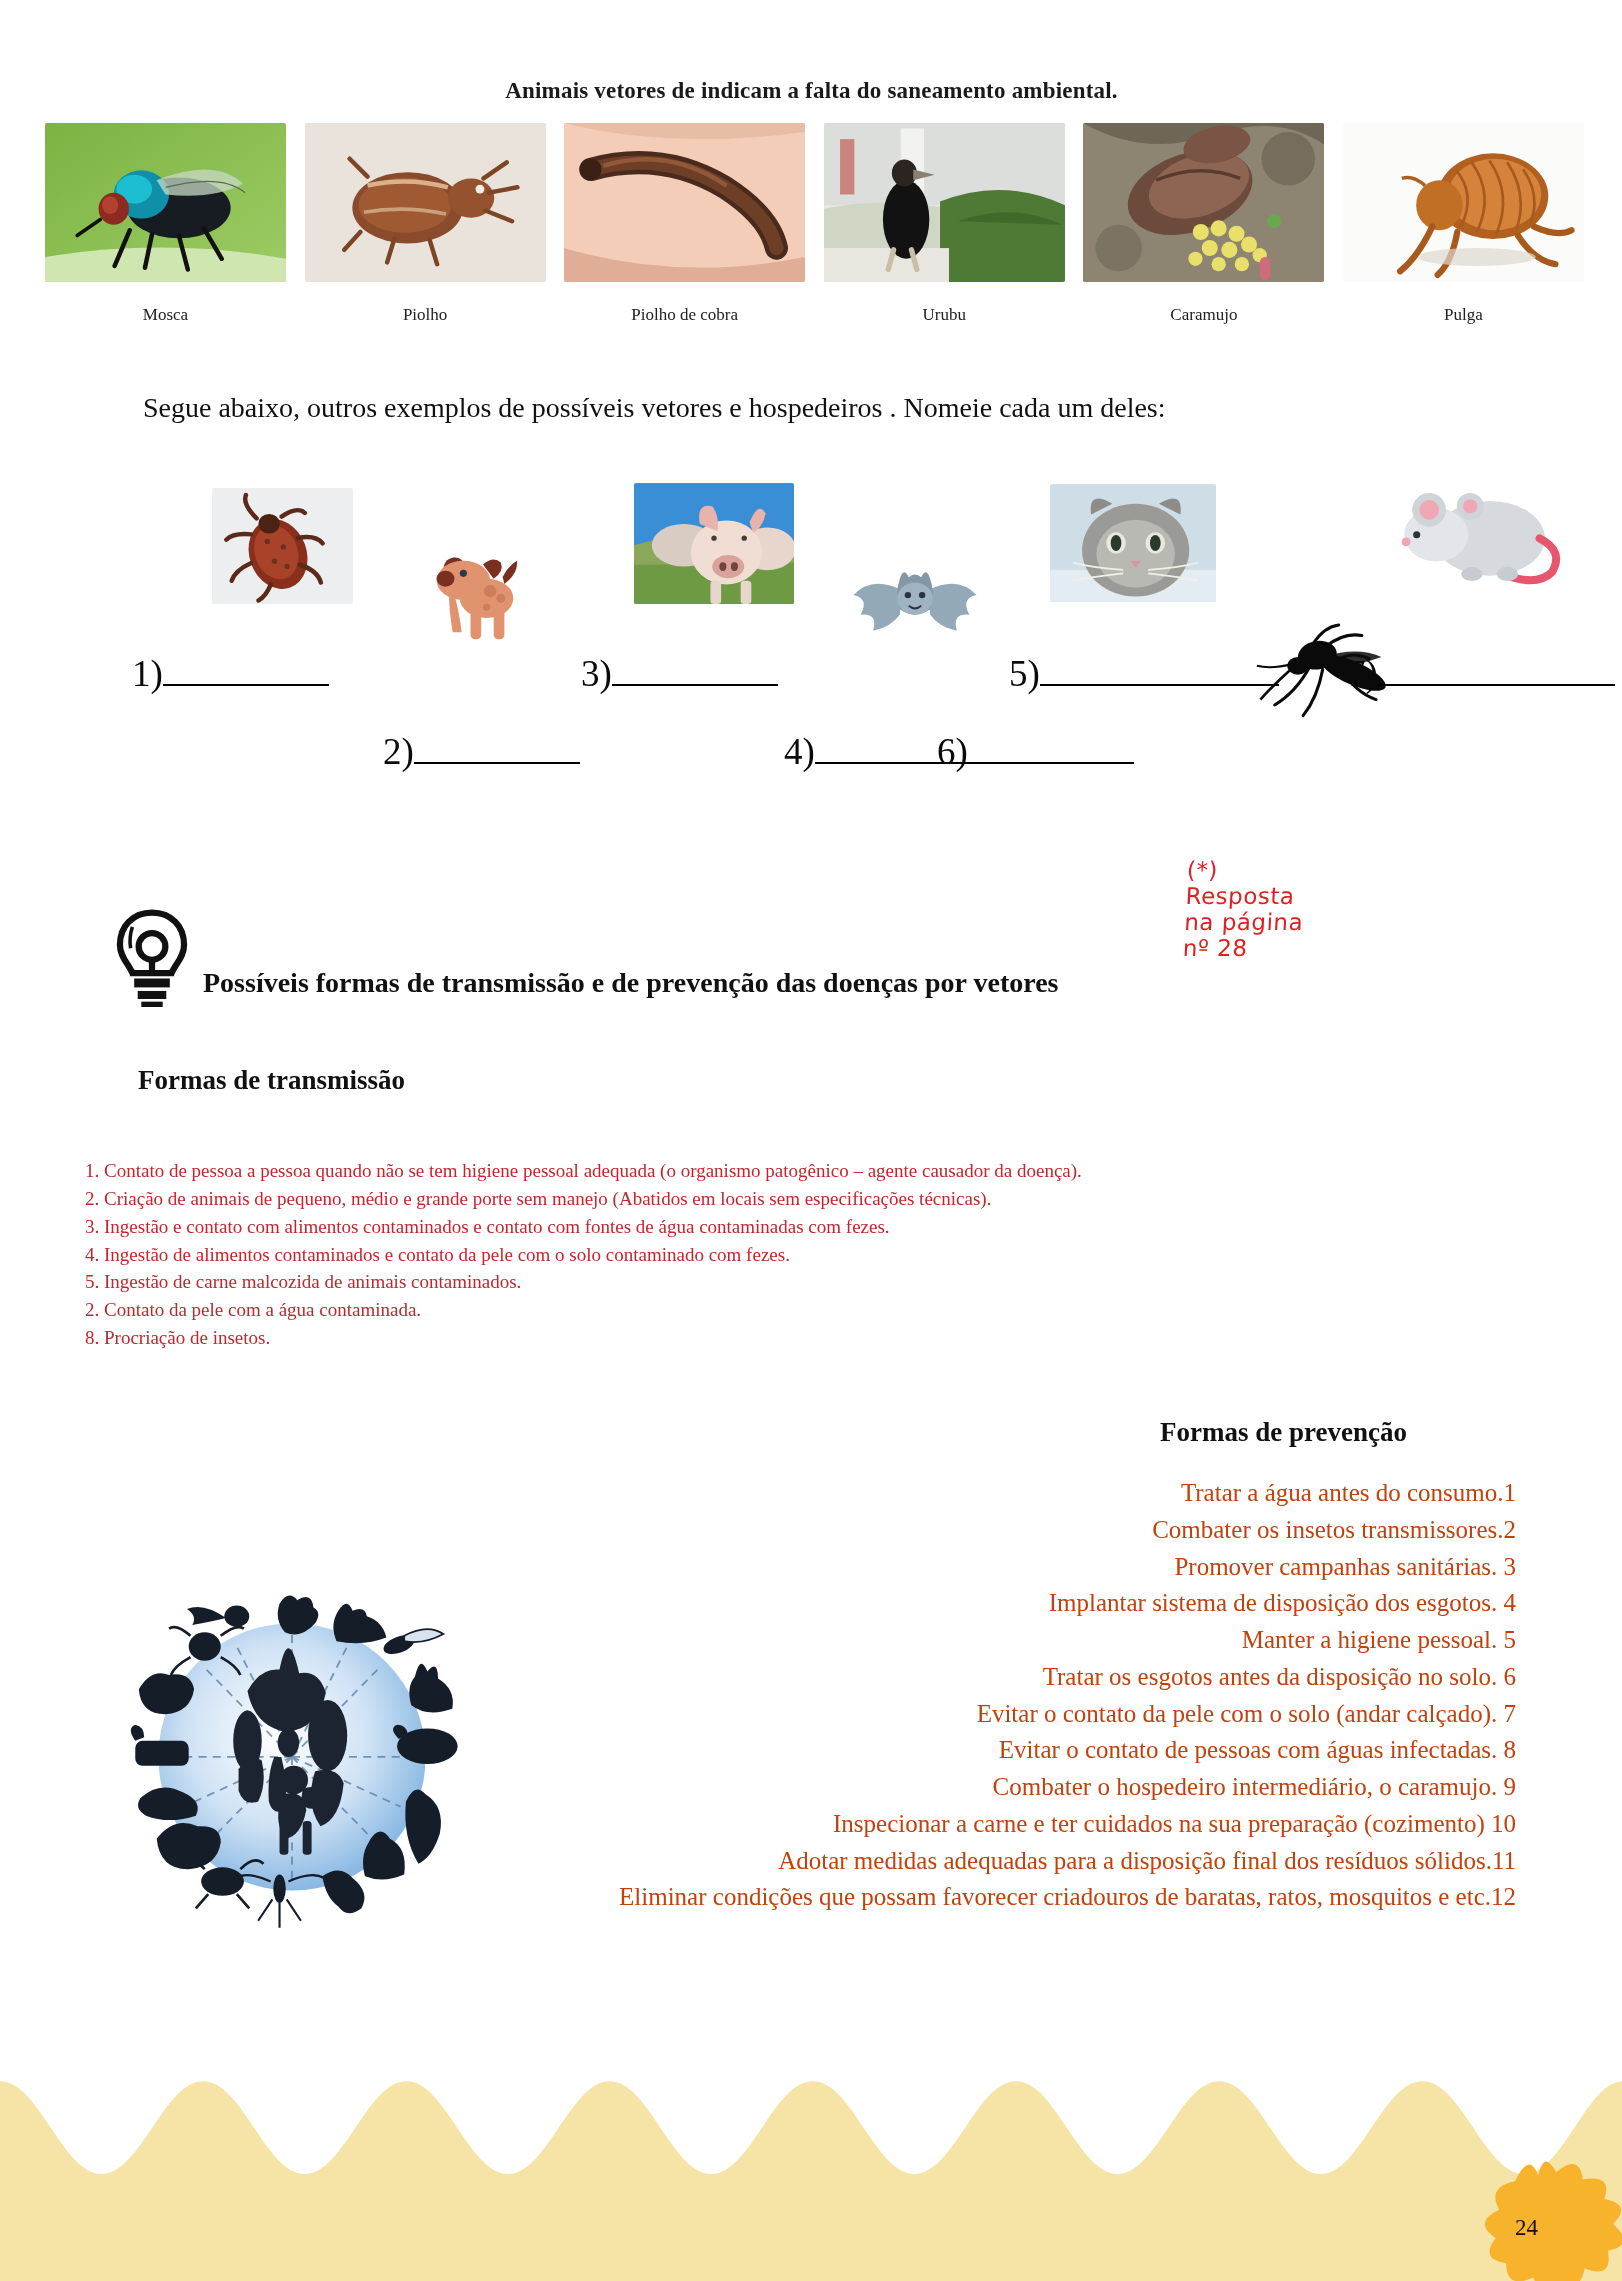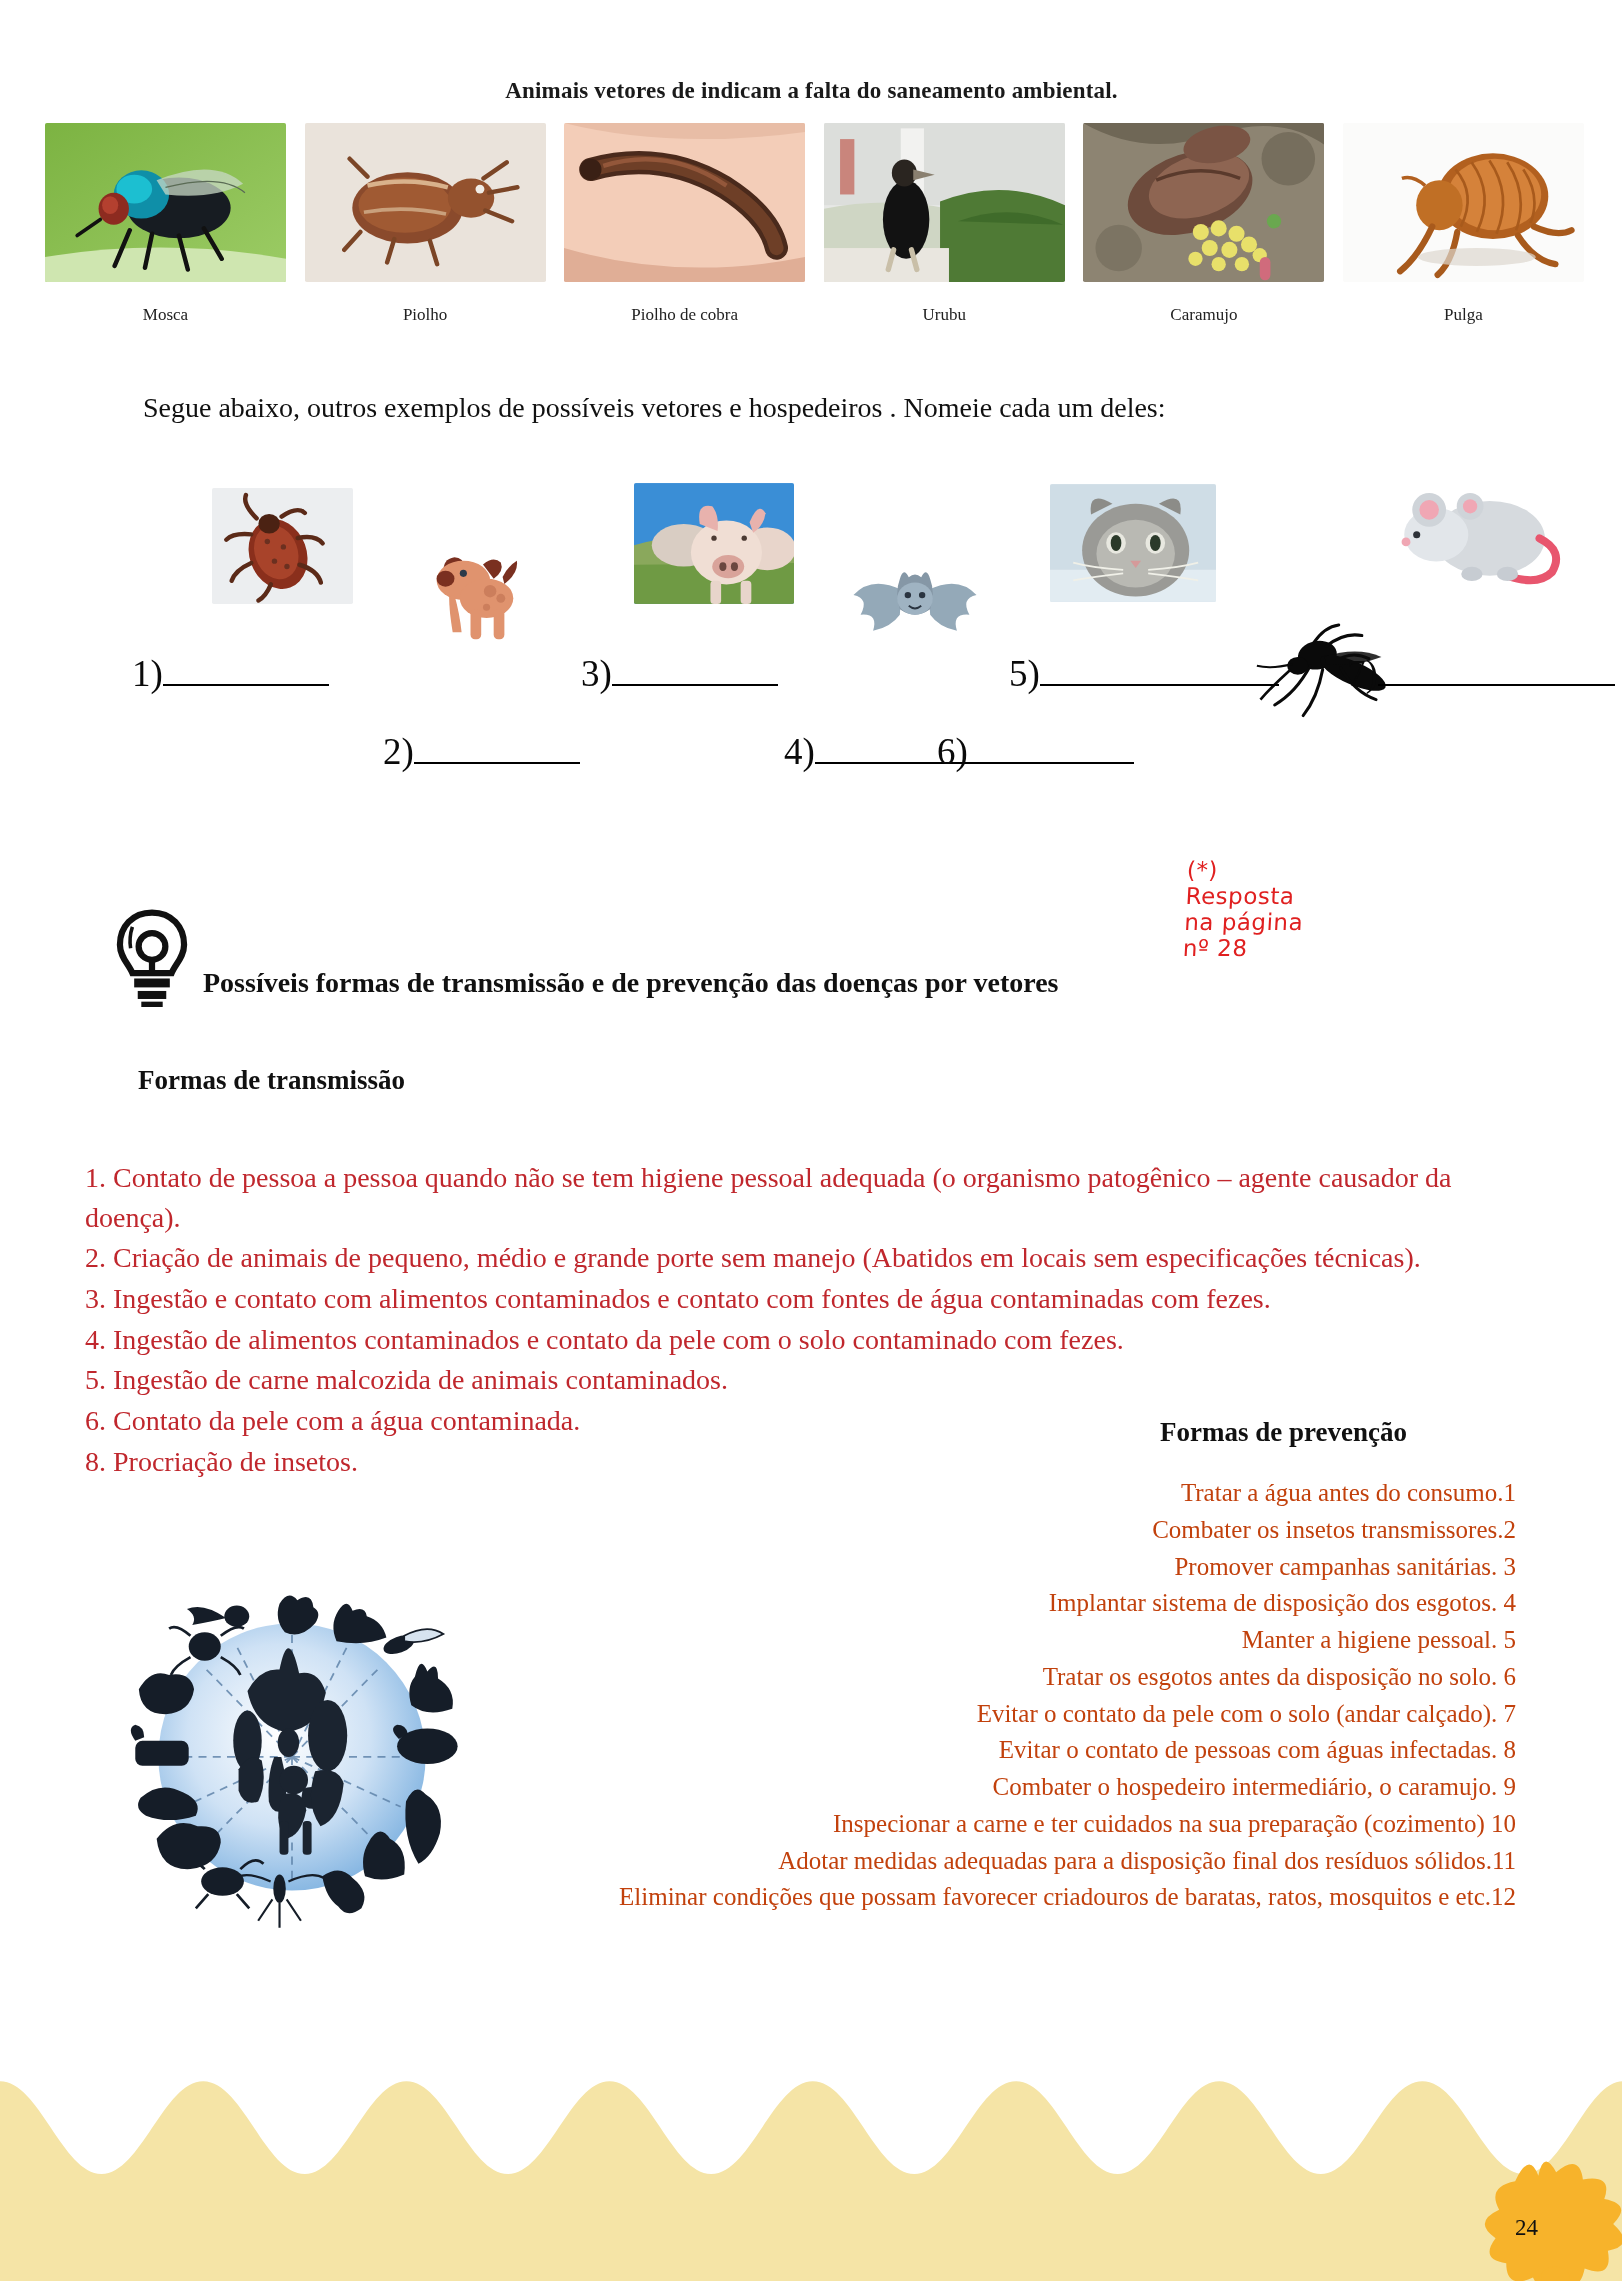--- a/index.html
+++ b/index.html
@@ -70,21 +70,21 @@
     font-size:28px;font-weight:bold;color:#111;
   }
   .h-sub{
     position:absolute;left:138px;top:1065px;
     font-size:27px;font-weight:bold;color:#111;
   }
 
   
   .trans{
     position:absolute;left:85px;top:1158px;width:1408px;
-    color:#c0272d;font-size:28px;line-height:1.42;
+    color:#c0272d;font-size:19px;line-height:1.42;
   }
   .trans p{margin:0 0 0.9px 0;}
 
   
   .prev-h{
     position:absolute;left:1052px;top:1417px;width:463px;
     text-align:center;font-size:27px;font-weight:bold;color:#111;
   }
   .prev{
     position:absolute;left:160px;top:1475px;width:1356px;
@@ -424,21 +424,21 @@
   </div>
   <div class="h-main">Possíveis formas de transmissão e de prevenção das doenças por vetores</div>
   <div class="h-sub">Formas de transmissão</div>
 
   <div class="trans">
     <p>1. Contato de pessoa a pessoa quando não se tem higiene pessoal adequada (o organismo patogênico – agente causador da doença).</p>
     <p>2. Criação de animais de pequeno, médio e grande porte sem manejo (Abatidos em locais sem especificações técnicas).</p>
     <p>3. Ingestão e contato com alimentos contaminados e contato com fontes de água contaminadas com fezes.</p>
     <p>4. Ingestão de alimentos contaminados e contato da pele com o solo contaminado com fezes.</p>
     <p>5. Ingestão de carne malcozida de animais contaminados.</p>
-    <p>6. Contato da pele com a água contaminada.</p>
+    <p>2. Contato da pele com a água contaminada.</p>
     <p>8. Procriação de insetos.</p>
   </div>
 
   <div class="prev-h">Formas de prevenção</div>
   <div class="prev">
     <p>Tratar a água antes do consumo.1</p>
     <p>Combater os insetos transmissores.2</p>
     <p>Promover campanhas sanitárias. 3</p>
     <p>Implantar sistema de disposição dos esgotos. 4</p>
     <p>Manter a higiene pessoal. 5</p>

